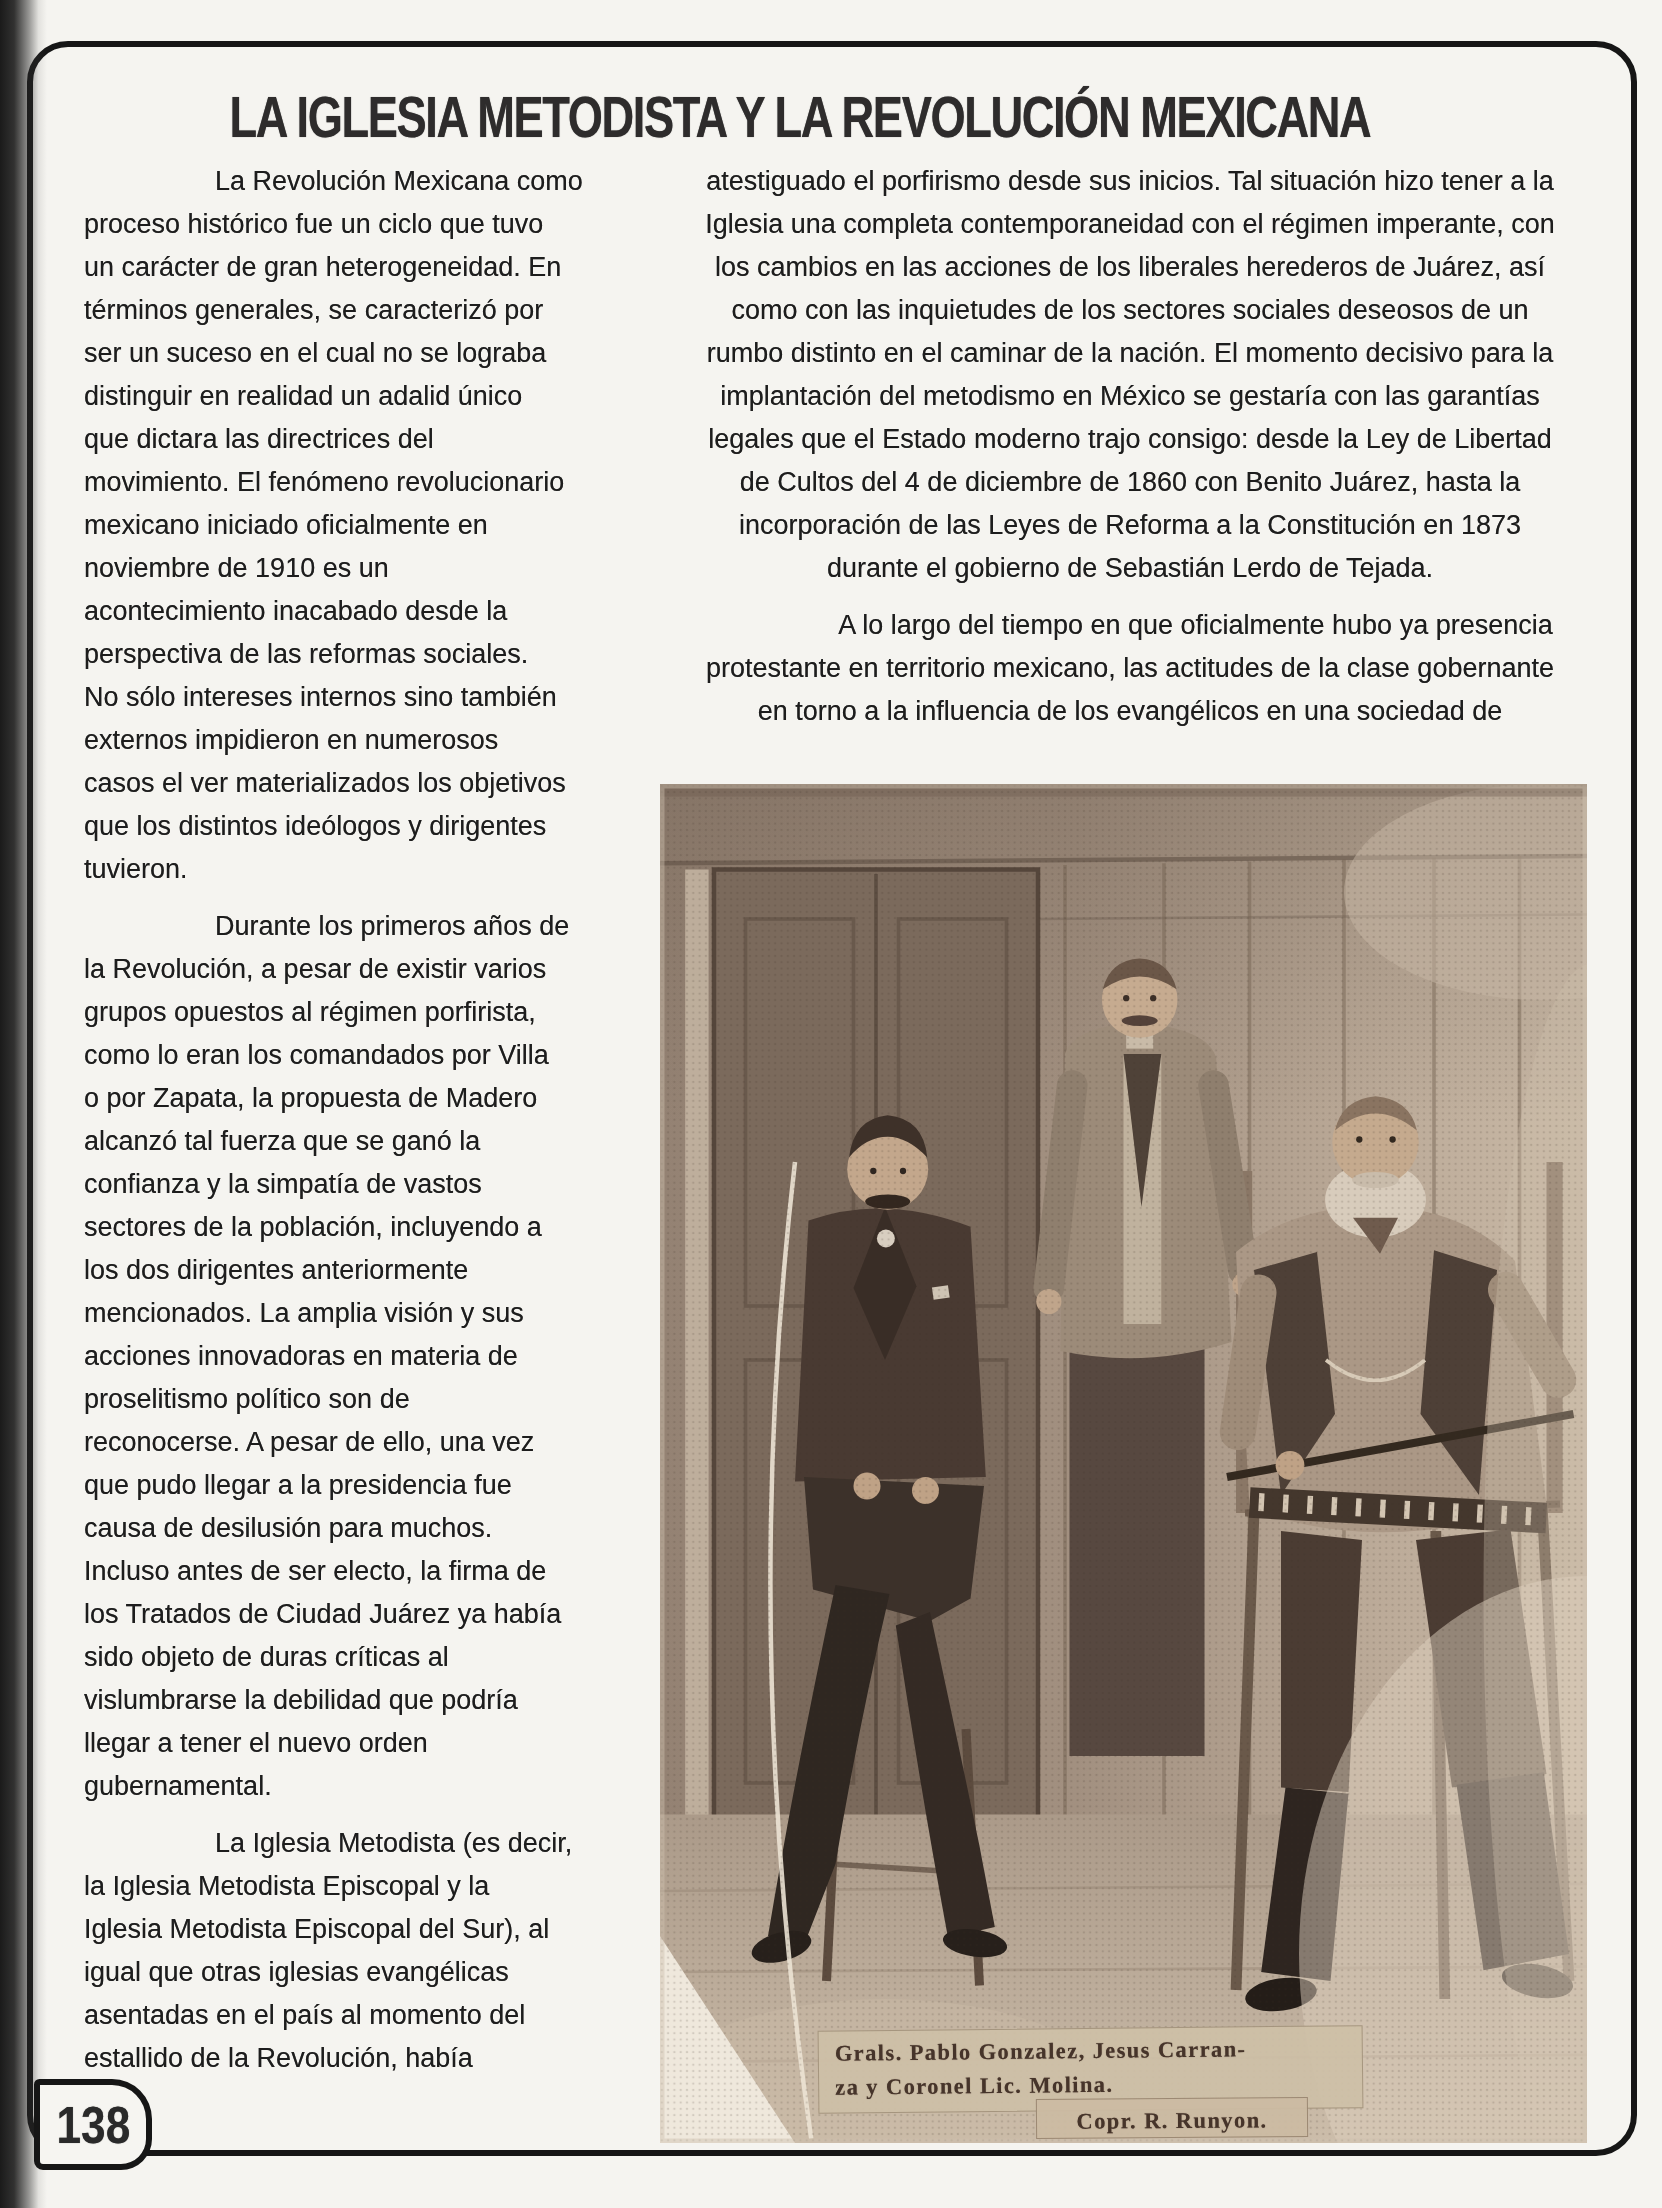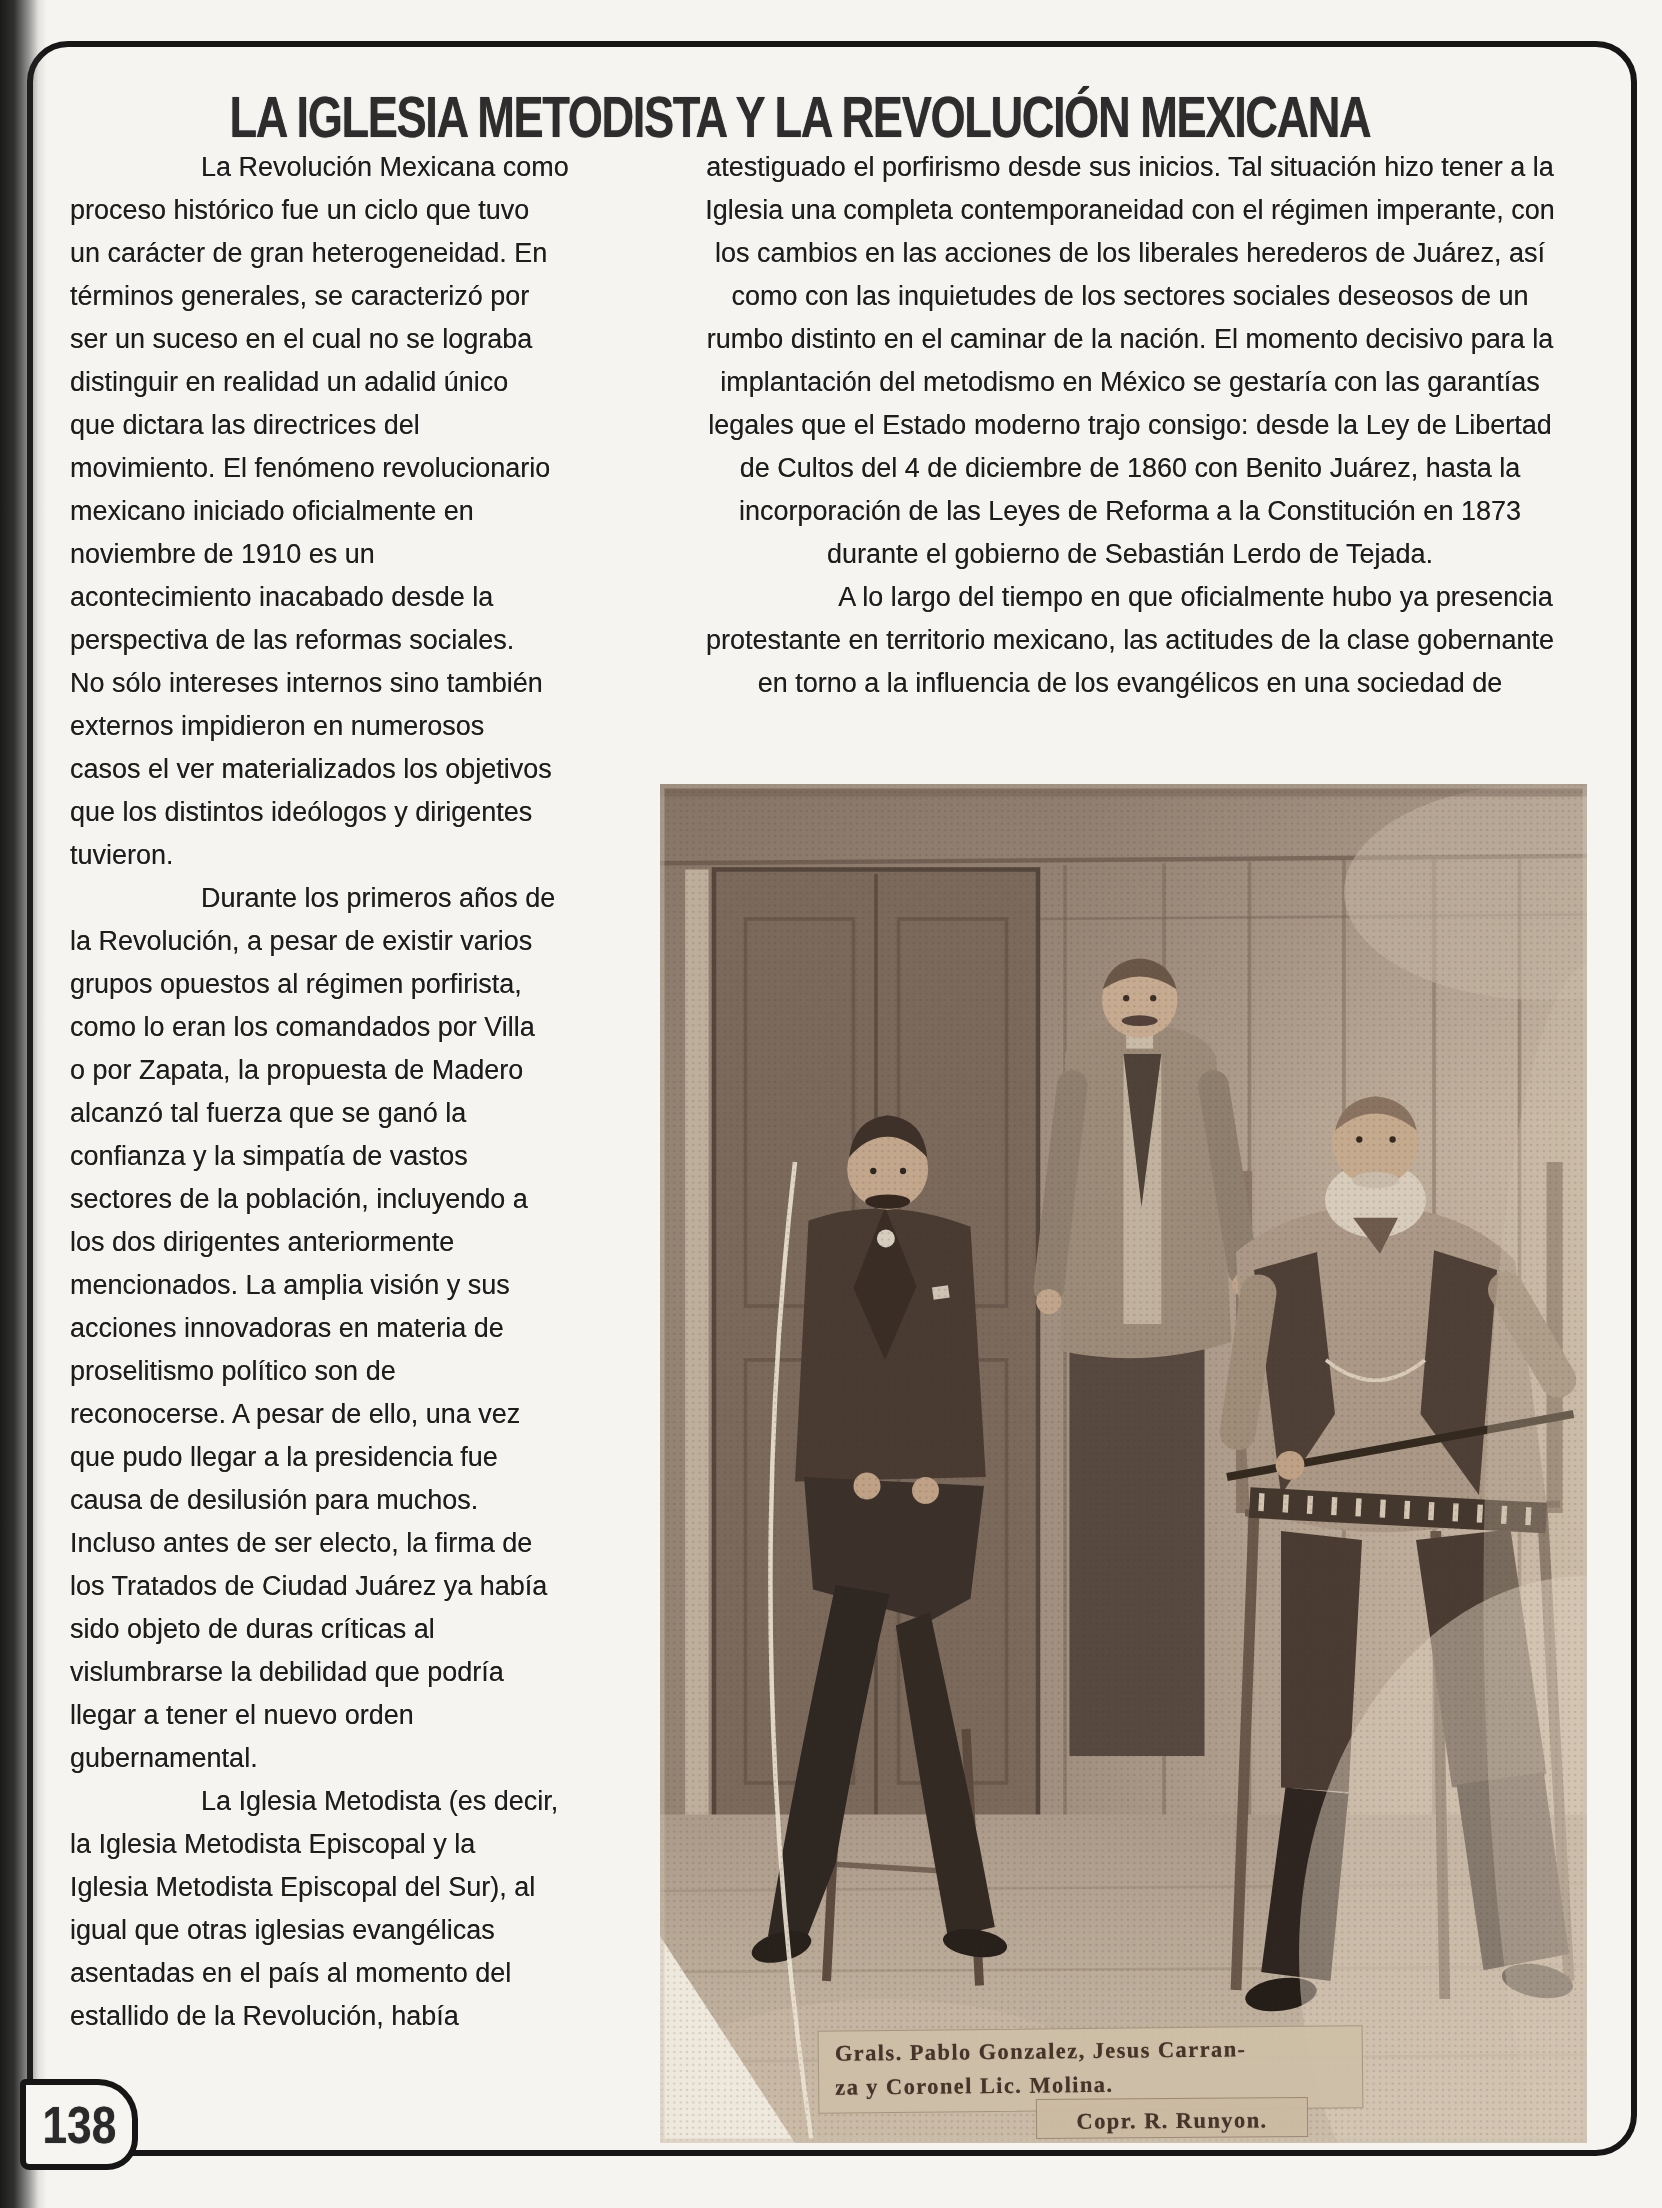--- a/index.html
+++ b/index.html
@@ -30,21 +30,21 @@
     position:absolute;top:83px;left:0;width:100%;
     margin:0;text-align:center;
     font-size:58px;font-weight:700;letter-spacing:-1.8px;color:#2e2c2c;
     transform:translateX(-31px) scaleX(.78);
     transform-origin:center top;
     text-shadow:0 0 0.9px rgba(40,40,40,.7);
     white-space:nowrap;
   }
 
   .para{
-    margin:0;
+    margin:14px;
     font-size:27px;line-height:43px;color:#1d1d1d;
     white-space:pre;
     text-shadow:0 0 0.5px rgba(0,0,0,.55);
   }
   .para.indented{text-indent:131px;}
 
   .col-left{position:absolute;left:70px;top:146px;width:560px;}
   .col-right{position:absolute;left:644px;top:146px;width:972px;text-align:center;}
 
   
@@ -70,21 +70,21 @@
   .credit-strip{
     position:absolute;left:376px;top:1314px;width:272px;height:40px;
     background:rgba(203,187,162,.95);
     border:1.8px solid rgba(84,62,44,.4);
     text-align:center;box-sizing:border-box;padding-top:4.5px;
     transform:rotate(-.4deg);
   }
 
   
   .page-number{
-    position:absolute;left:20px;top:2079px;width:106px;height:79px;z-index:6;
+    position:absolute;left:34px;top:2079px;width:106px;height:79px;z-index:6;
     background:#f6f5f1;
     border:6.3px solid #161616;
     border-radius:5.4px 40px 31px 9px;
     display:flex;align-items:center;justify-content:center;
   }
   .page-number span{
     font-size:52px;font-weight:700;color:#2a2a2a;letter-spacing:0;
     transform:scaleX(.85);
     text-shadow:0 0 0.9px rgba(30,30,30,.7);
   }

